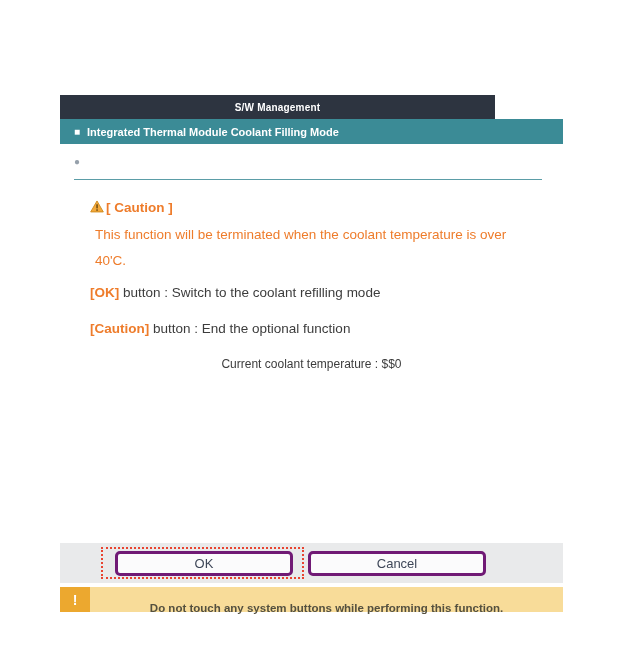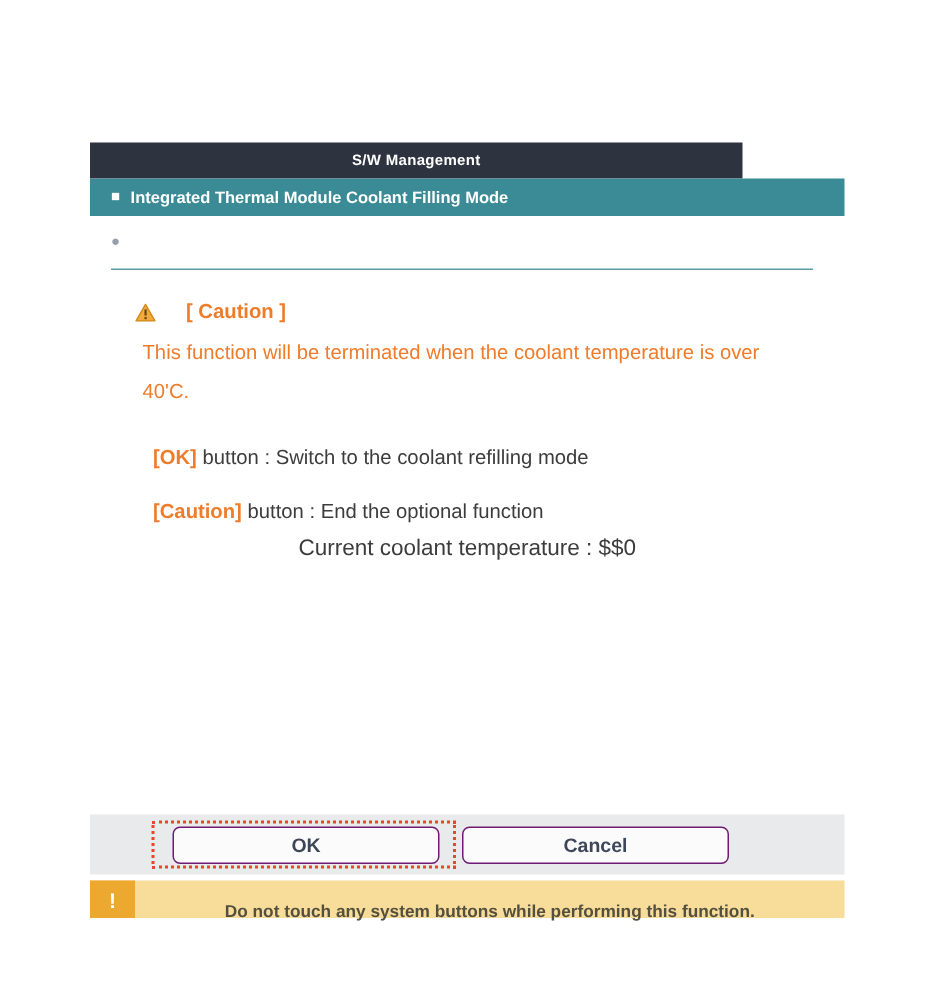--- a/index.html
+++ b/index.html
@@ -36,57 +36,57 @@
     padding-bottom: 12px;
     border-bottom: 1px solid #5b9da7;
     display: flex; align-items: center; gap: 8px;
     color: #2f3a4d; font-size: 13.5px; font-weight: bold;
   }
   .dot-glyph { color: #96a0ab; font-size: 10px; line-height: 1; }
 
   
   .caution-row {
     position: absolute; left: 90px; top: 200px;
-    display: flex; align-items: flex-end; gap: 20px;
+    display: flex; align-items: flex-start; gap: 2px;
     color: #ee7c2b; font-size: 13.5px; font-weight: bold;
   }
   .tri-icon { width: 14px; height: 13px; display: block; }
   .caution-text {
     position: absolute; left: 90px; top: 217px; width: 475px; margin: 5px;
     color: #ee7c2b; font-size: 13.5px; line-height: 26px;
   }
 
   
   .instruction {
-    position: absolute; left: 90px; margin: 12px;
+    position: absolute; left: 90px; margin: 0;
     color: #3c3c3c; font-size: 13.5px;
   }
   .instr-ok { top: 285px; }
   .instr-cancel { top: 321px; }
   .kw { color: #ee7c2b; font-weight: bold; }
 
   .status-line {
     position: absolute; left: 60px; top: 357px; width: 503px;
-    text-align: center; color: #3c3c3c; font-size: 15px;
+    text-align: center; color: #3c3c3c; font-size: 12px;
   }
 
   
   .button-bar {
     position: absolute; left: 60px; top: 543px; width: 503px; height: 40px;
     background: #e9eaeb;
   }
   .focus-rect {
     position: absolute; left: 41px; top: 4px; width: 203px; height: 32px;
     border: 2px dotted #e84430;
   }
   .btn {
     position: absolute; top: 8px; width: 178px; height: 25px;
     background: #fbfbfc;
-    border: 1px solid #701a75; border-radius: 5px;
-    font-family: inherit; font-size: 13px; font-weight: bold; color: #3e4758;
+    border: 3px solid #701a75; border-radius: 5px;
+    font-family: inherit; font-size: 13px; font-weight: normal; color: #3e4758;
     cursor: pointer; padding: 0;
   }
   .btn-ok { left: 55px; }
   .btn-cancel { left: 248px; }
 
   
   .warning-bar {
     position: absolute; left: 60px; top: 587px; width: 503px; height: 25px;
     background: #f8dc99;
     display: flex;

